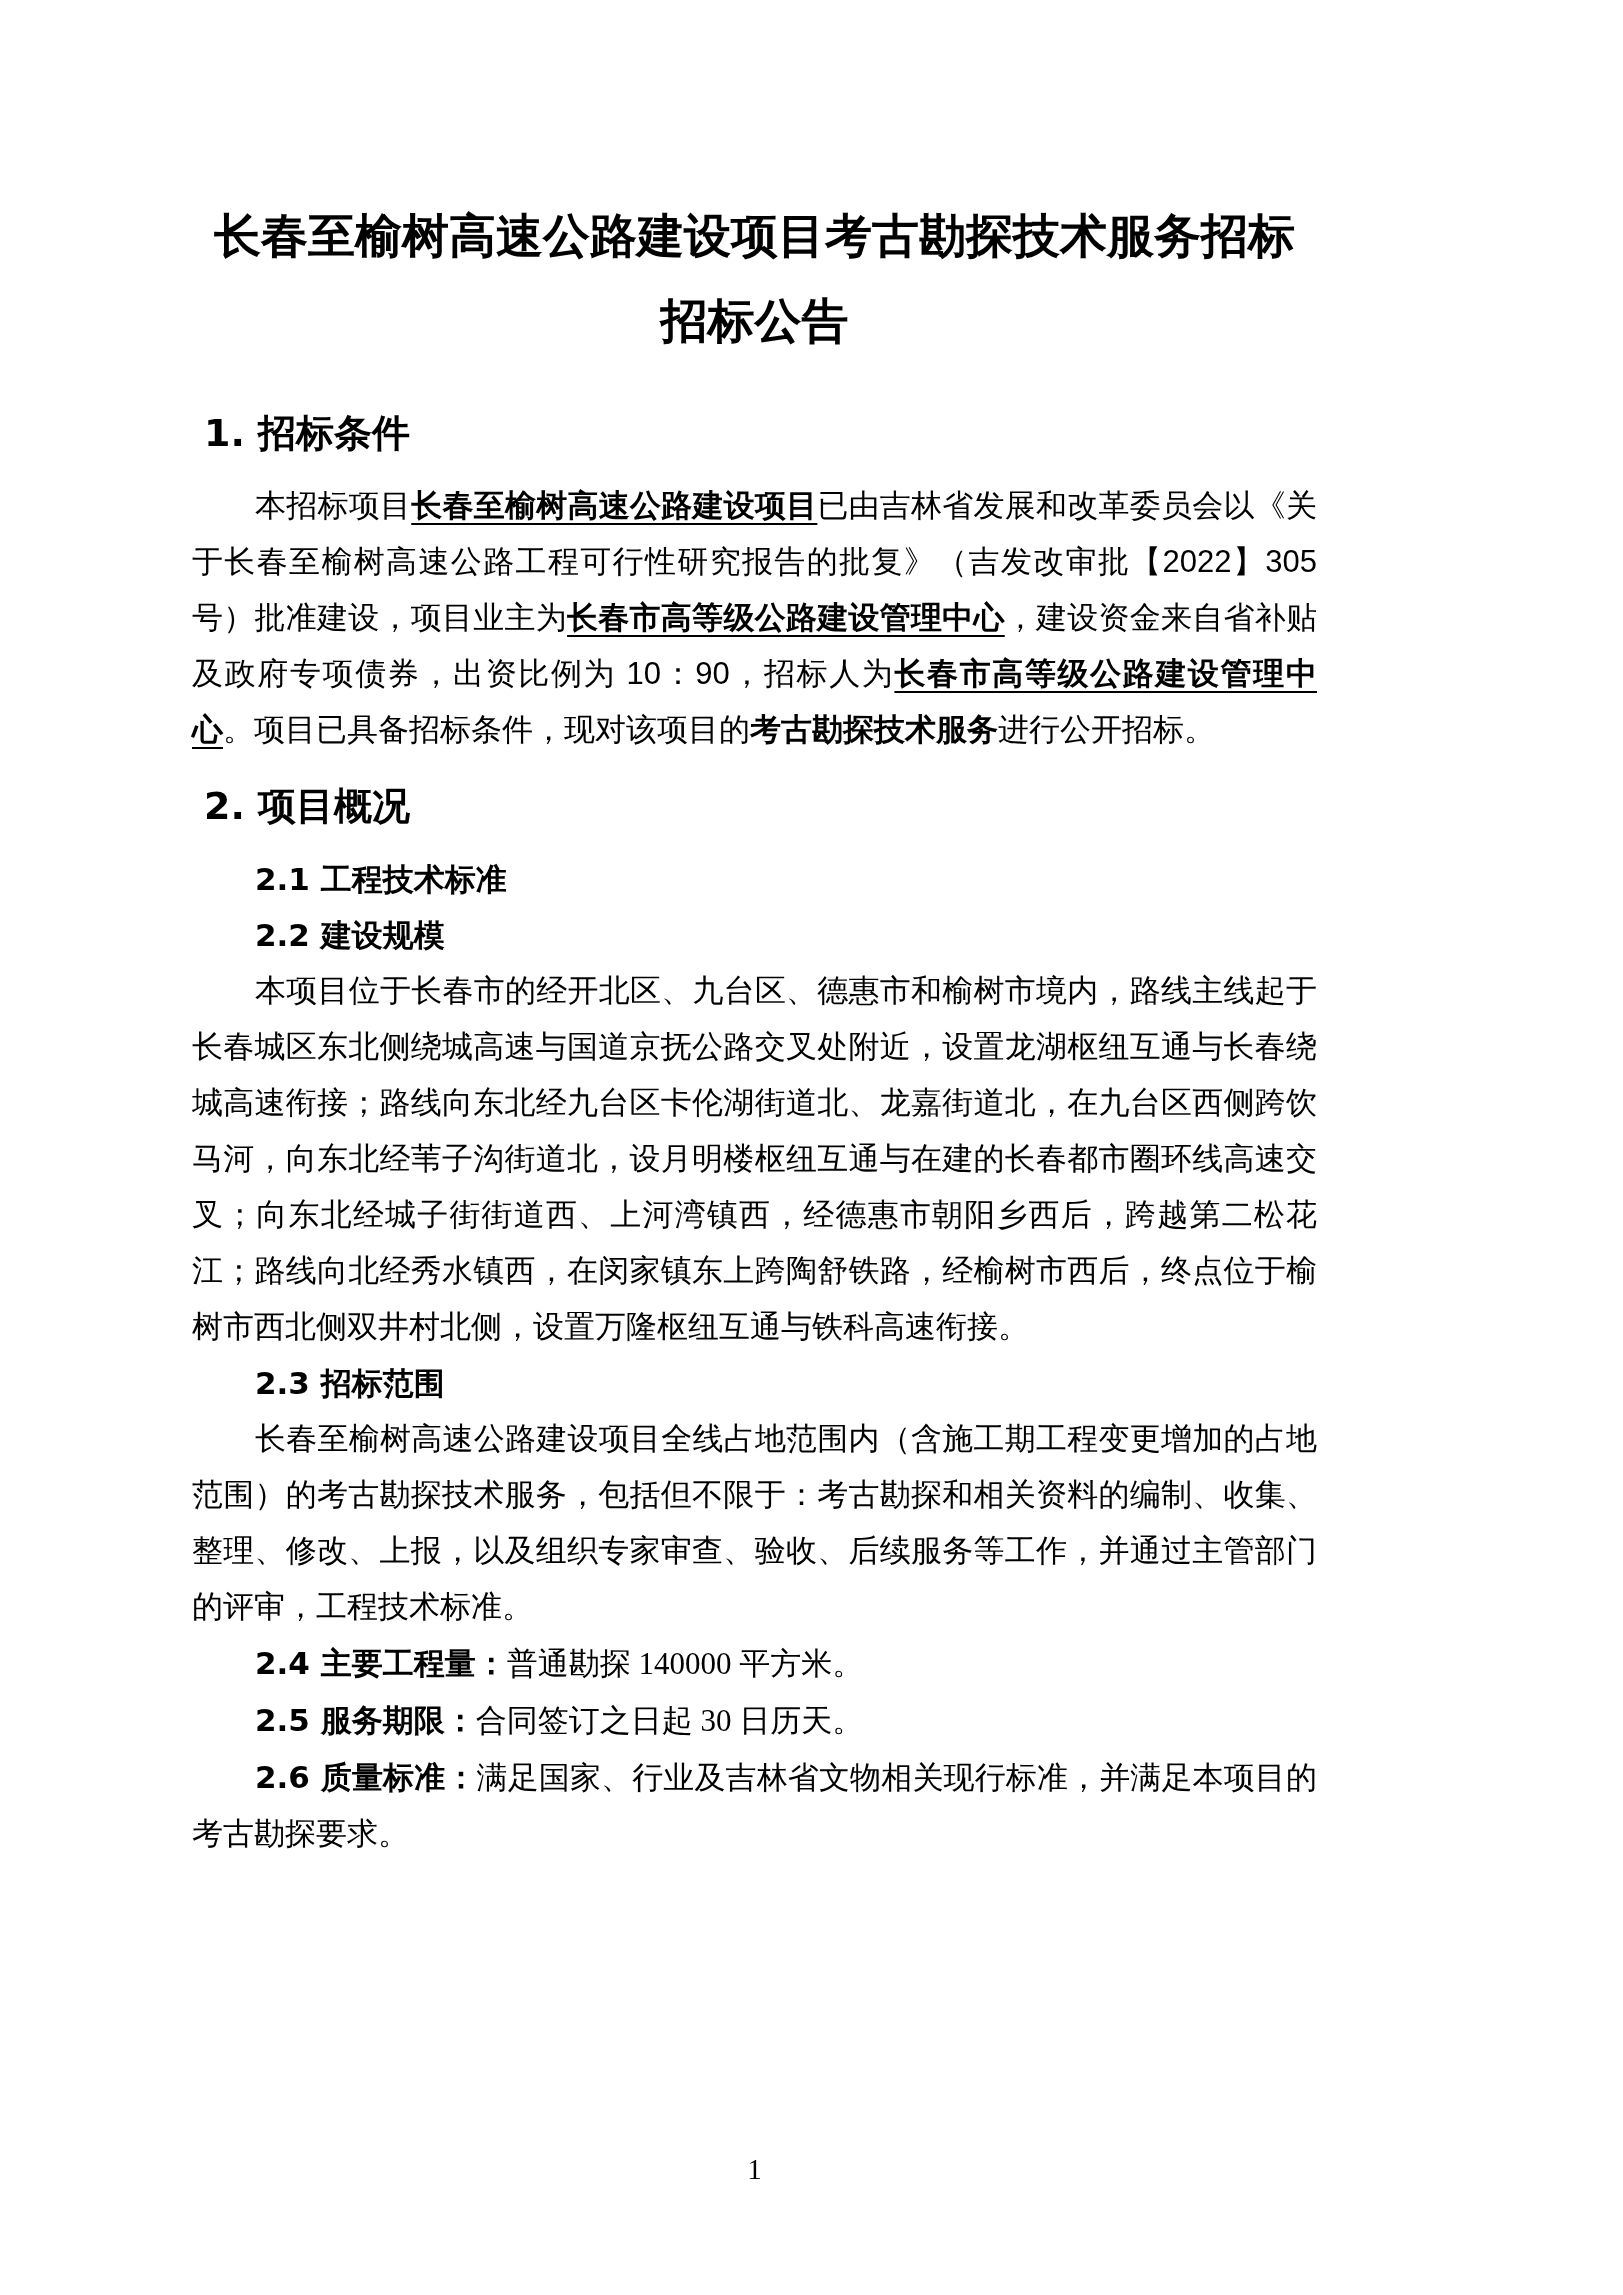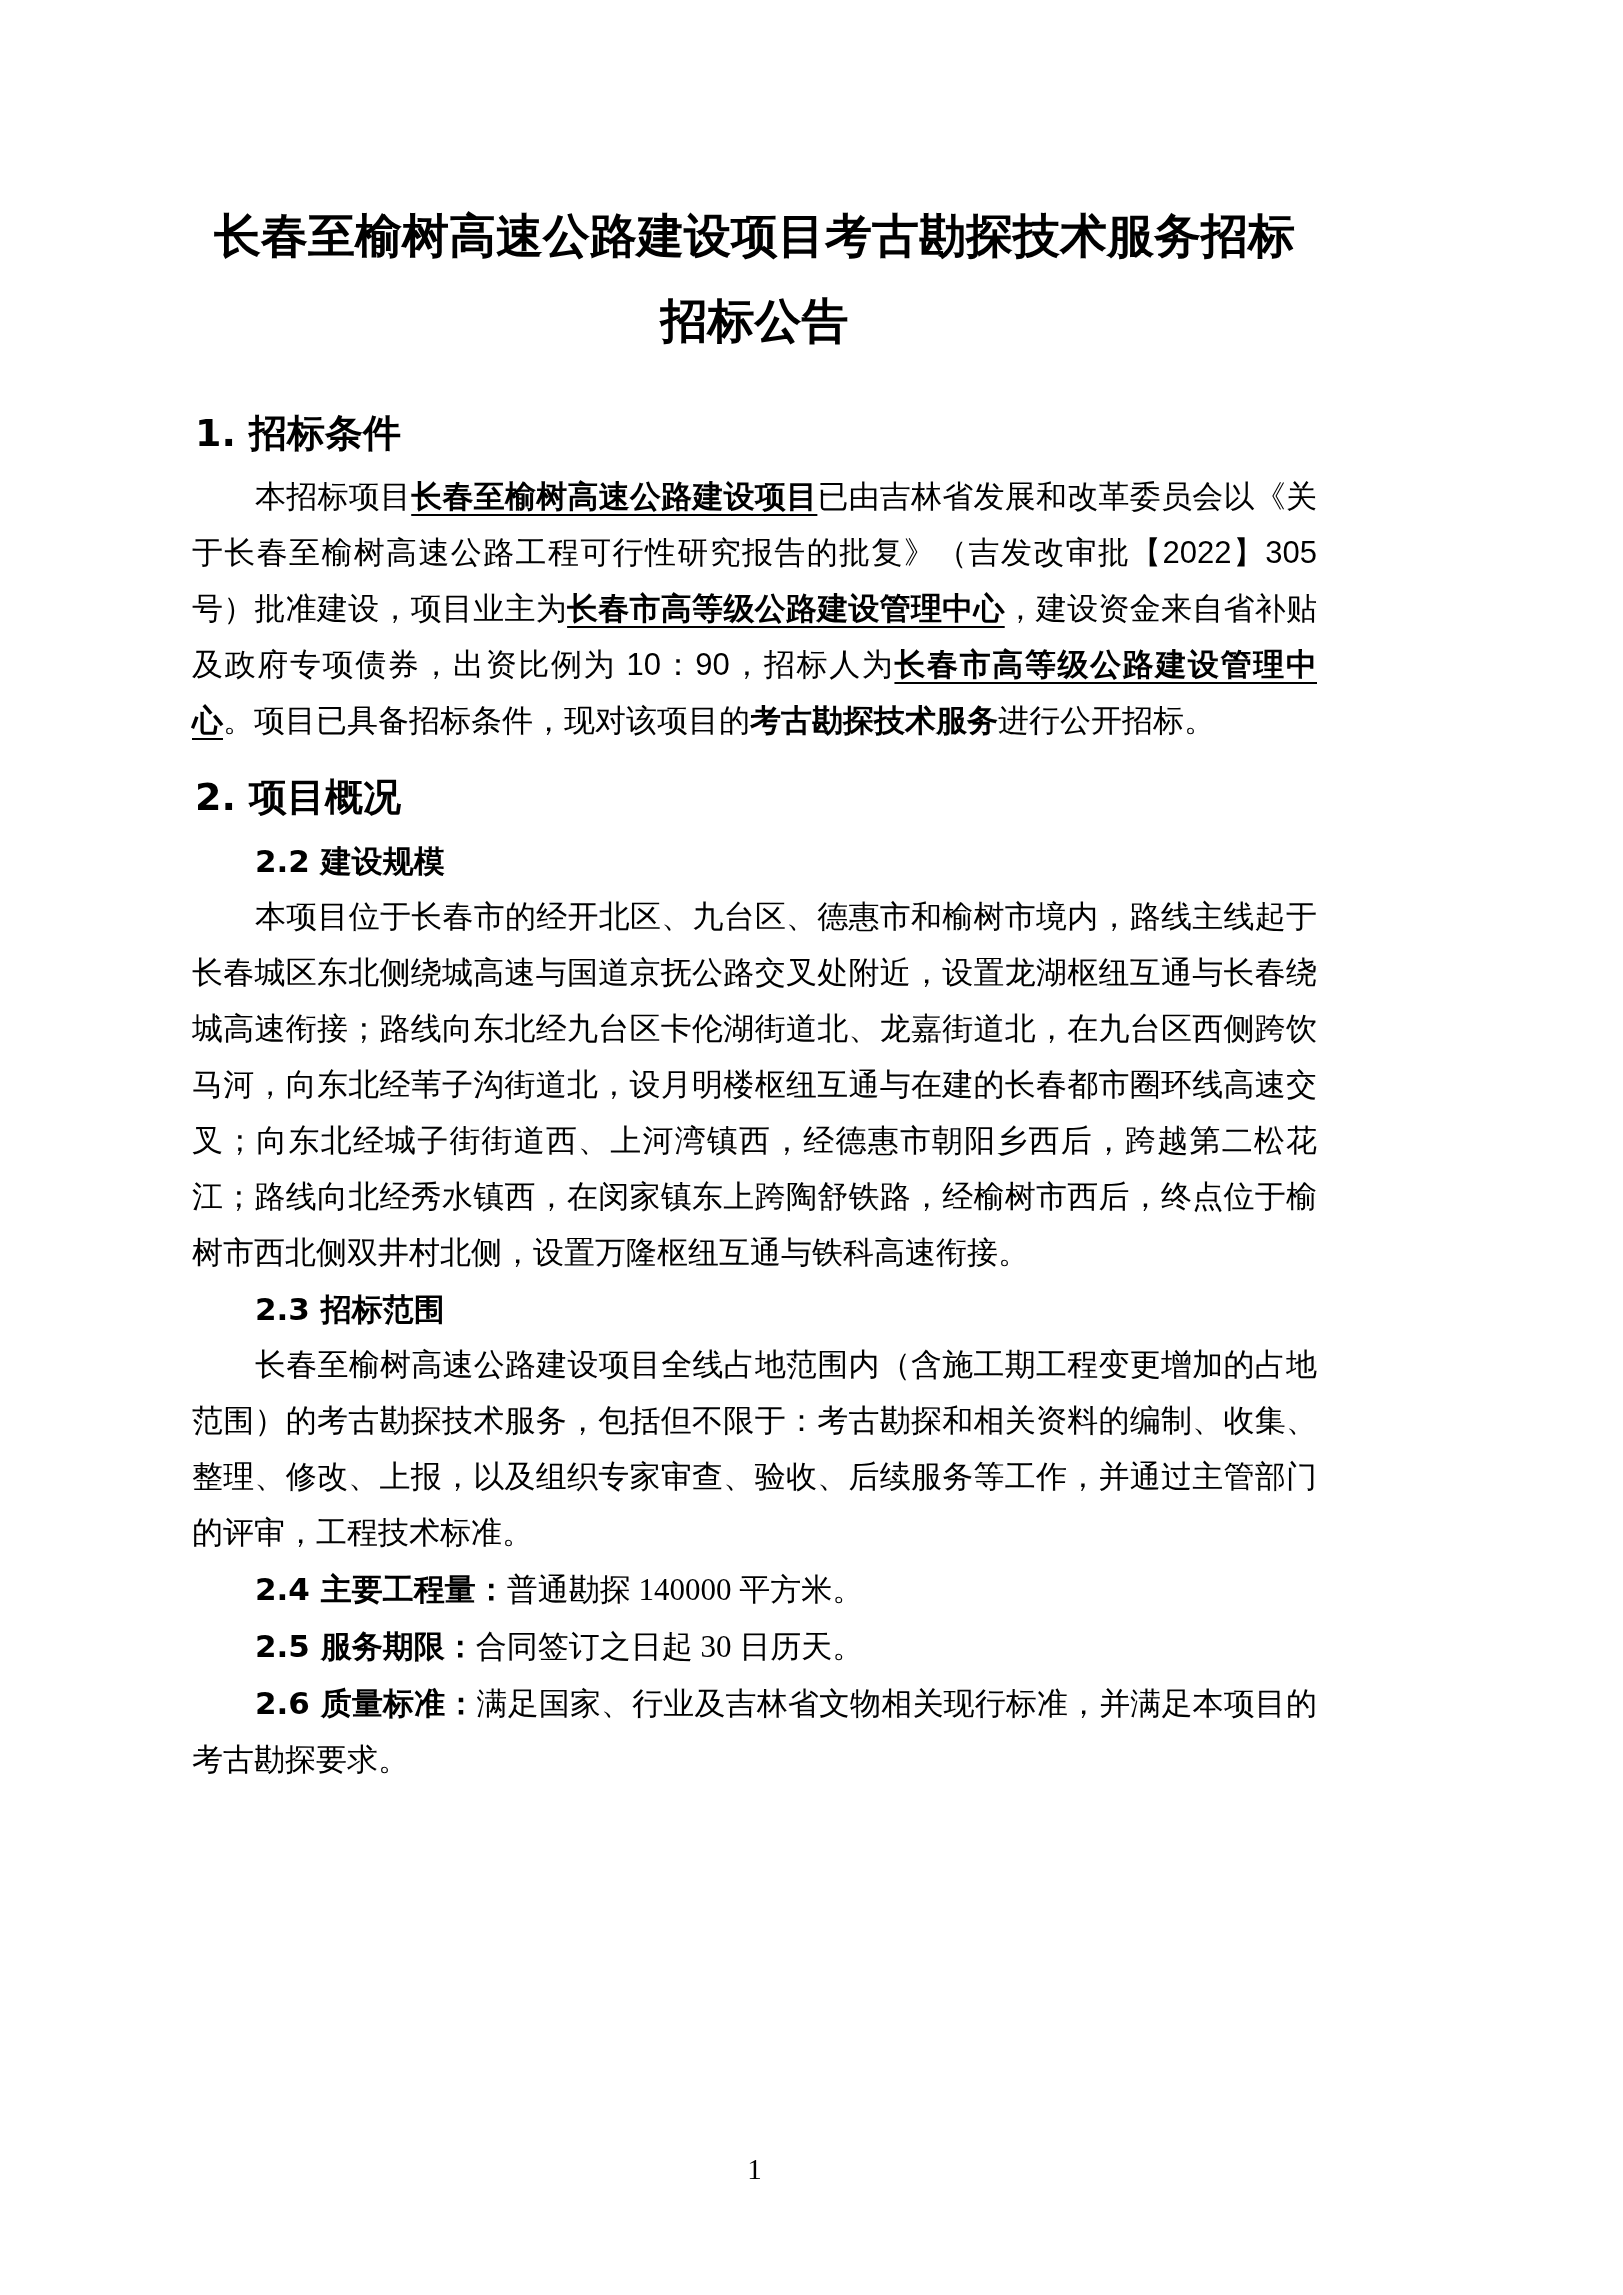--- a/index.html
+++ b/index.html
@@ -15,21 +15,21 @@
   }
   .doc-title {
     margin: 0 0 38px 0;
     text-align: center;
     font-family: "DejaVu Sans", "Liberation Sans", sans-serif;
     font-weight: bold;
     font-size: 47px;
     line-height: 85px;
   }
   .main-heading {
-    margin: 3px;
+    margin: 12px;
     font-family: "DejaVu Sans", "Liberation Sans", sans-serif;
     font-weight: bold;
     font-size: 38px;
     line-height: 65px;
     text-align: left;
   }
   .main-heading.first { margin-top: 0; }
   .main-heading.second { margin-top: 16.4px; }
   p.body-para {
     margin: 0;
@@ -86,20 +86,21 @@
     <span>长春至榆树高速公路建设项目考古勘探技术服务招标</span><br>
     <span>招标公告</span>
   </h1>
 
   <h2 class="main-heading first">1. 招标条件</h2>
 
   <p class="body-para"><span>本招标项目</span><span class="run-bold-underline">长春至榆树高速公路建设项目</span><span>已由吉林省发展和改革委员会以《关于长春至榆树高速公路工程可行性研究报告的批复》（吉发改审批【2022】305 号）批准建设，项目业主为</span><span class="run-bold-underline">长春市高等级公路建设管理中心</span><span>，建设资金来自省补贴及政府专项债券，出资比例为 10：90，招标人为</span><span class="run-bold-underline">长春市高等级公路建设管理中心</span><span>。项目已具备招标条件，现对该项目的</span><span class="run-bold">考古勘探技术服务</span><span>进行公开招标。</span></p>
 
   <h2 class="main-heading second">2. 项目概况</h2>
 
+  <p class="sub-heading">2.1 工程技术标准</p>
 
   <p class="sub-heading">2.2 建设规模</p>
   <p class="body-para">本项目位于长春市的经开北区、九台区、德惠市和榆树市境内，路线主线起于长春城区东北侧绕城高速与国道京抚公路交叉处附近，设置龙湖枢纽互通与长春绕城高速衔接；路线向东北经九台区卡伦湖街道北、龙嘉街道北，在九台区西侧跨饮马河，向东北经苇子沟街道北，设月明楼枢纽互通与在建的长春都市圈环线高速交叉；向东北经城子街街道西、上河湾镇西，经德惠市朝阳乡西后，跨越第二松花江；路线向北经秀水镇西，在闵家镇东上跨陶舒铁路，经榆树市西后，终点位于榆树市西北侧双井村北侧，设置万隆枢纽互通与铁科高速衔接。</p>
 
   <p class="sub-heading">2.3 招标范围</p>
   <p class="body-para">长春至榆树高速公路建设项目全线占地范围内（含施工期工程变更增加的占地范围）的考古勘探技术服务，包括但不限于：考古勘探和相关资料的编制、收集、整理、修改、上报，以及组织专家审查、验收、后续服务等工作，并通过主管部门的评审，工程技术标准。</p>
 
   <p class="kv-line"><span class="kv-label">2.4 主要工程量：</span><span>普通勘探 140000 平方米。</span></p>
 
   <p class="kv-line"><span class="kv-label">2.5 服务期限：</span><span>合同签订之日起 30 日历天。</span></p>

